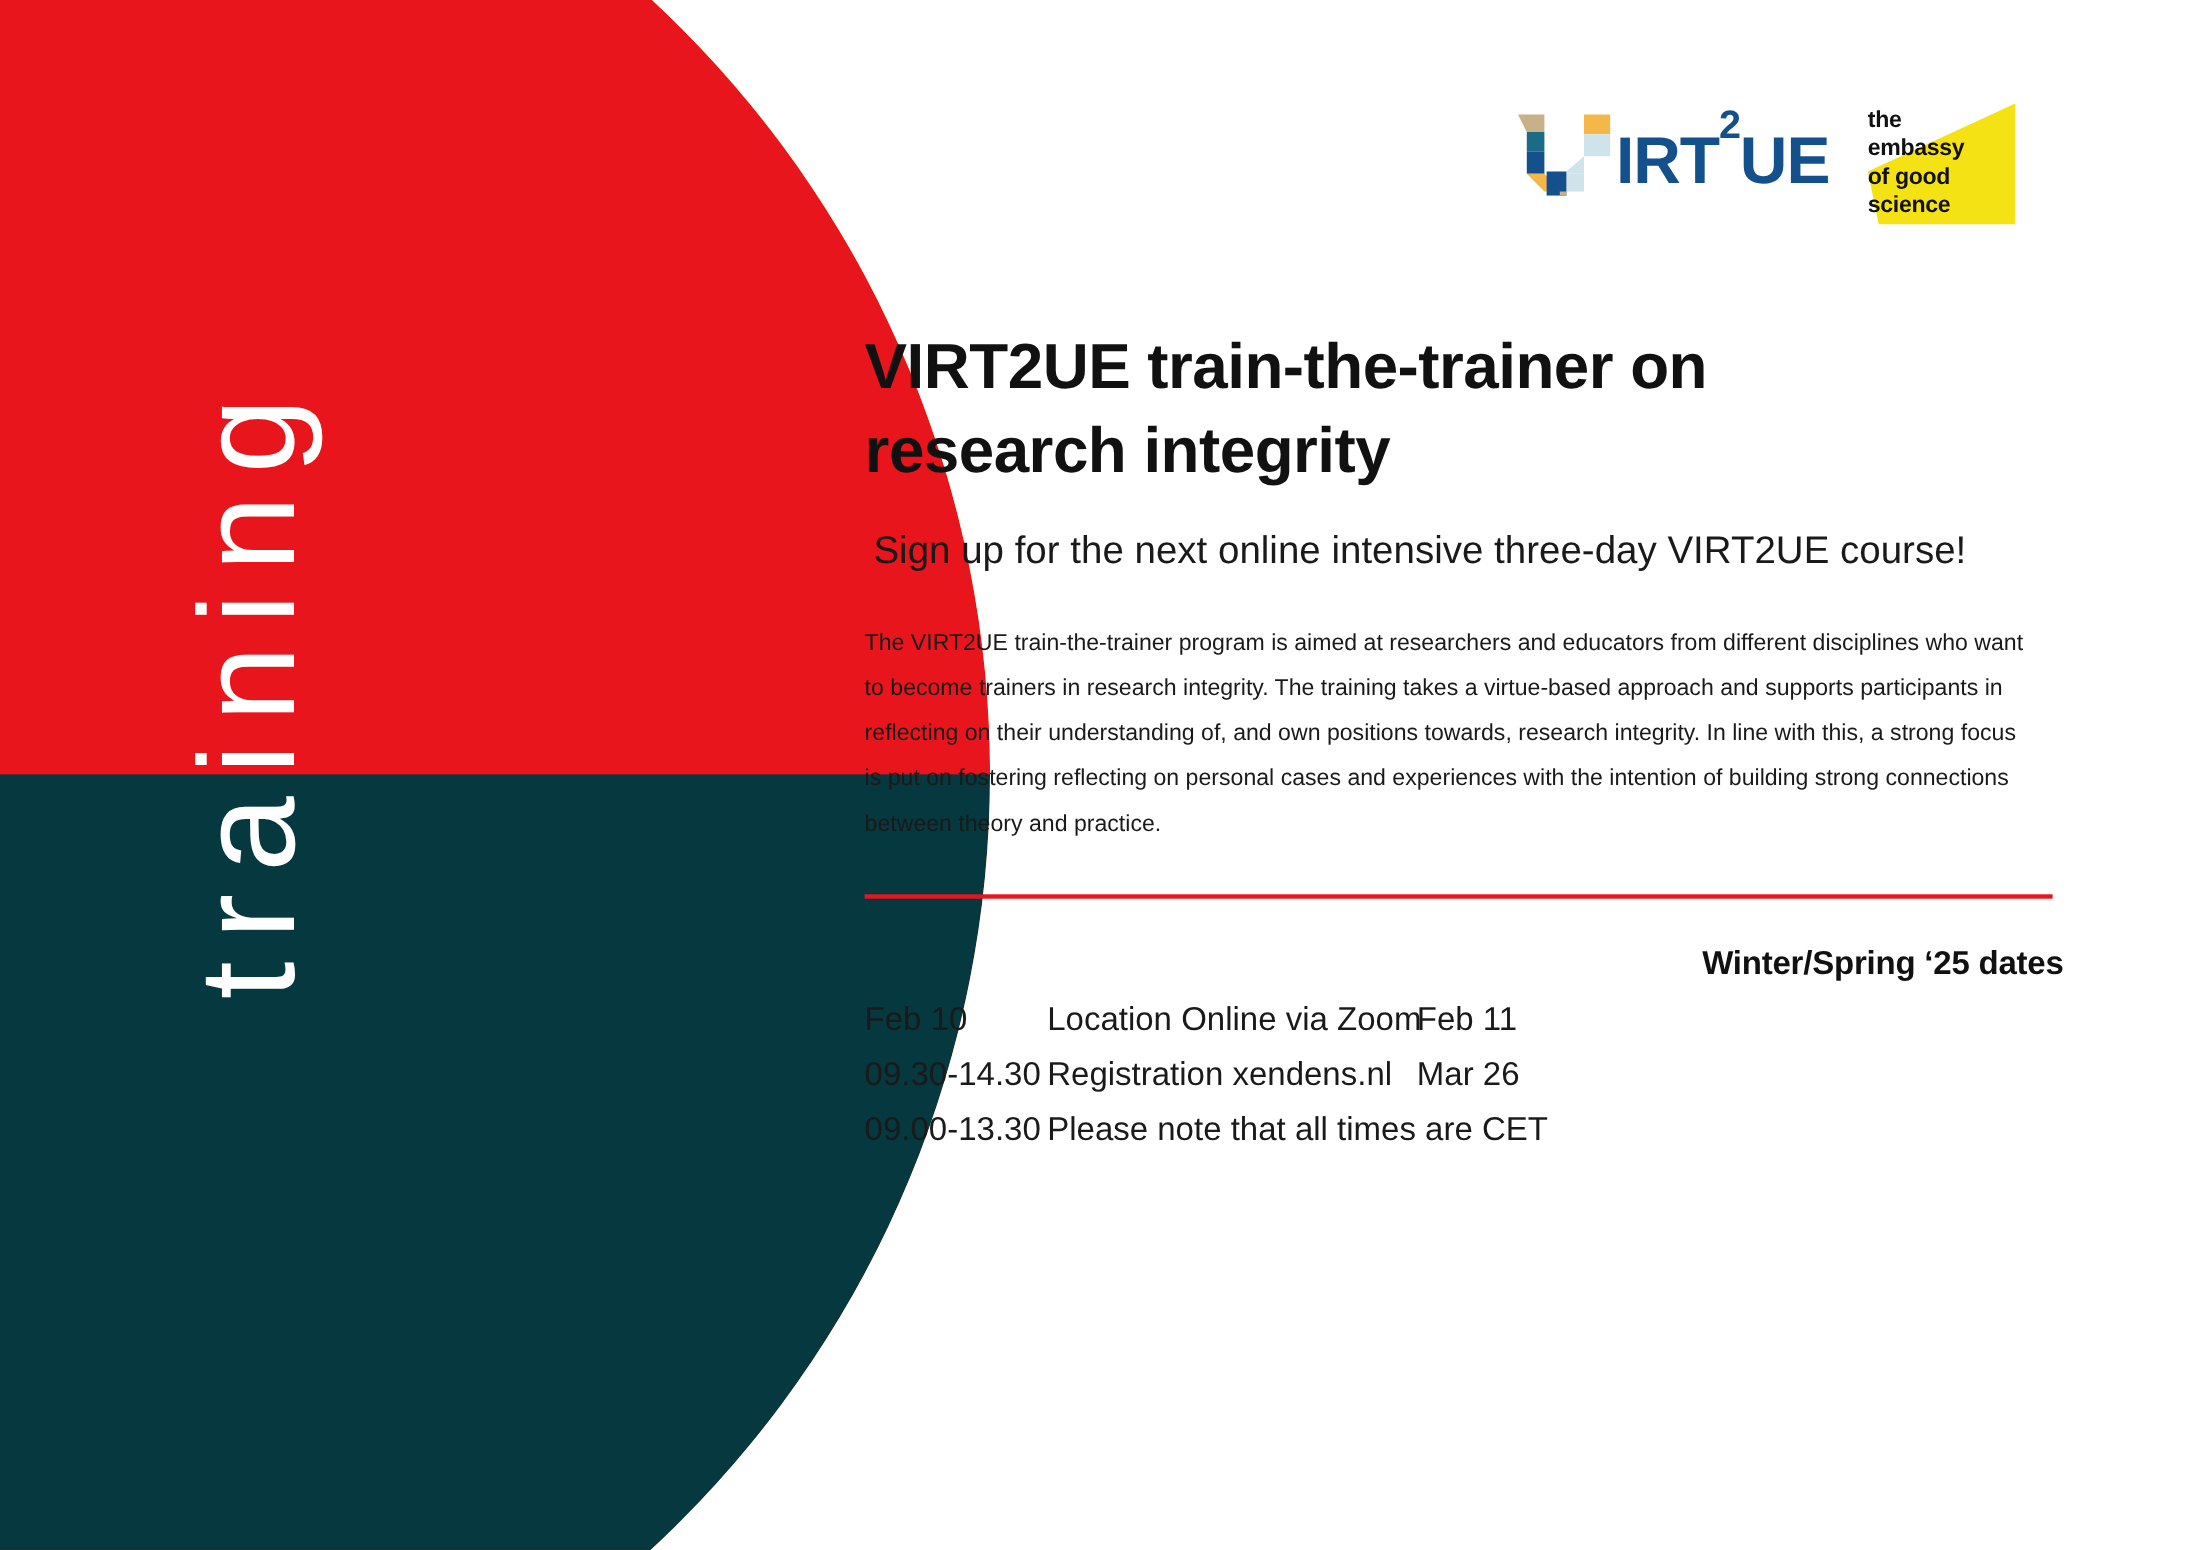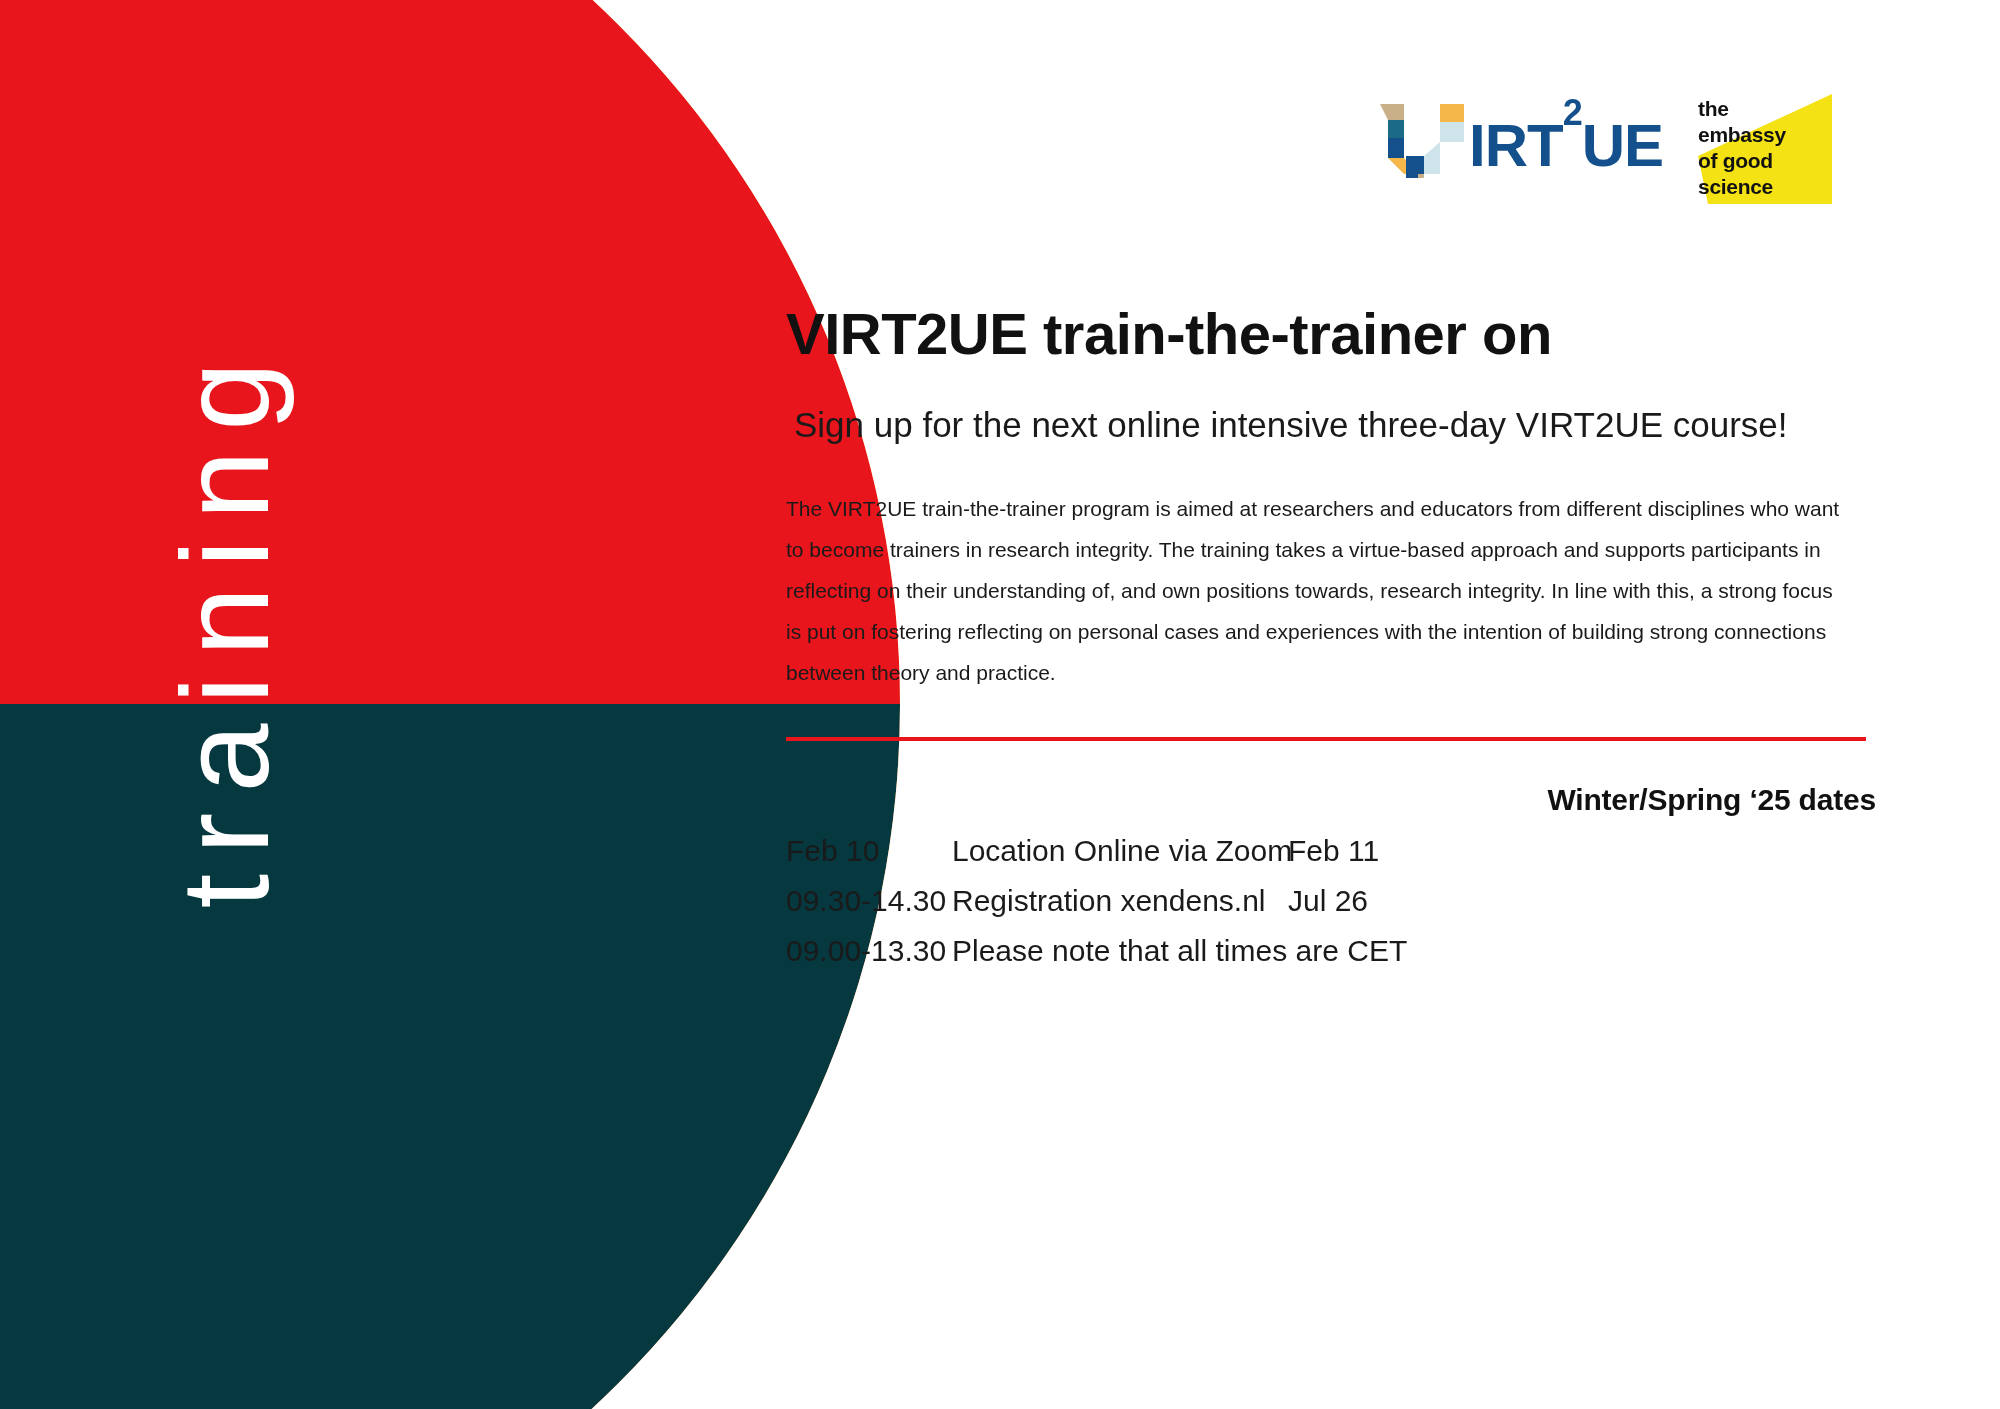--- a/index.html
+++ b/index.html
@@ -236,39 +236,40 @@
         <div>of good</div>
         <div>science</div>
       </div>
     </div>
   </div>
 
   <div class="content">
 
     <h1 class="headline">
       <span>VIRT2UE train-the-trainer on</span><br>
+      <span>research integrity</span>
     </h1>
 
     <p class="subhead">Sign up for the next online intensive three-day VIRT2UE course!</p>
 
     <p class="body-copy">The VIRT2UE train-the-trainer program is aimed at researchers and educators from different disciplines who want to become trainers in research integrity. The training takes a virtue-based approach and supports participants in reflecting on their understanding of, and own positions towards, research integrity. In line with this, a strong focus is put on fostering reflecting on personal cases and experiences with the intention of building strong connections between theory and practice.</p>
 
     <hr class="divider">
 
     <div class="dates">
       <div class="dates-title">Winter/Spring ‘25 dates</div>
       <div class="dates-grid">
         <span>Feb 10</span>
         <span>Location Online via Zoom</span>
 
         <span>Feb 11</span>
         <span>09.30-14.30</span>
         <span>Registration xendens.nl</span>
 
-        <span>Jul 26</span>
+        <span>Mar 26</span>
         <span>09.00-13.30</span>
         <span>Please note that all times are CET</span>
       </div>
     </div>
   </div>
 
 
 </div>
 
 </body></html>

